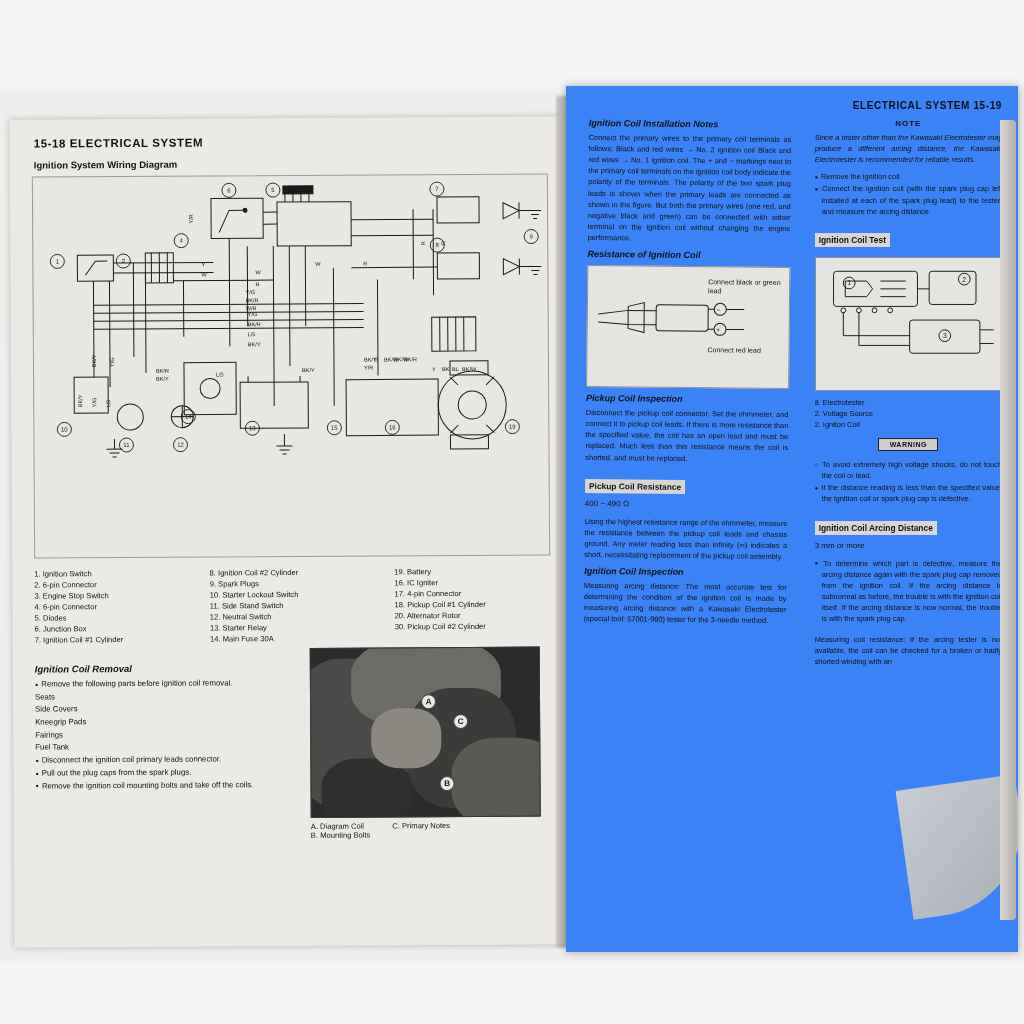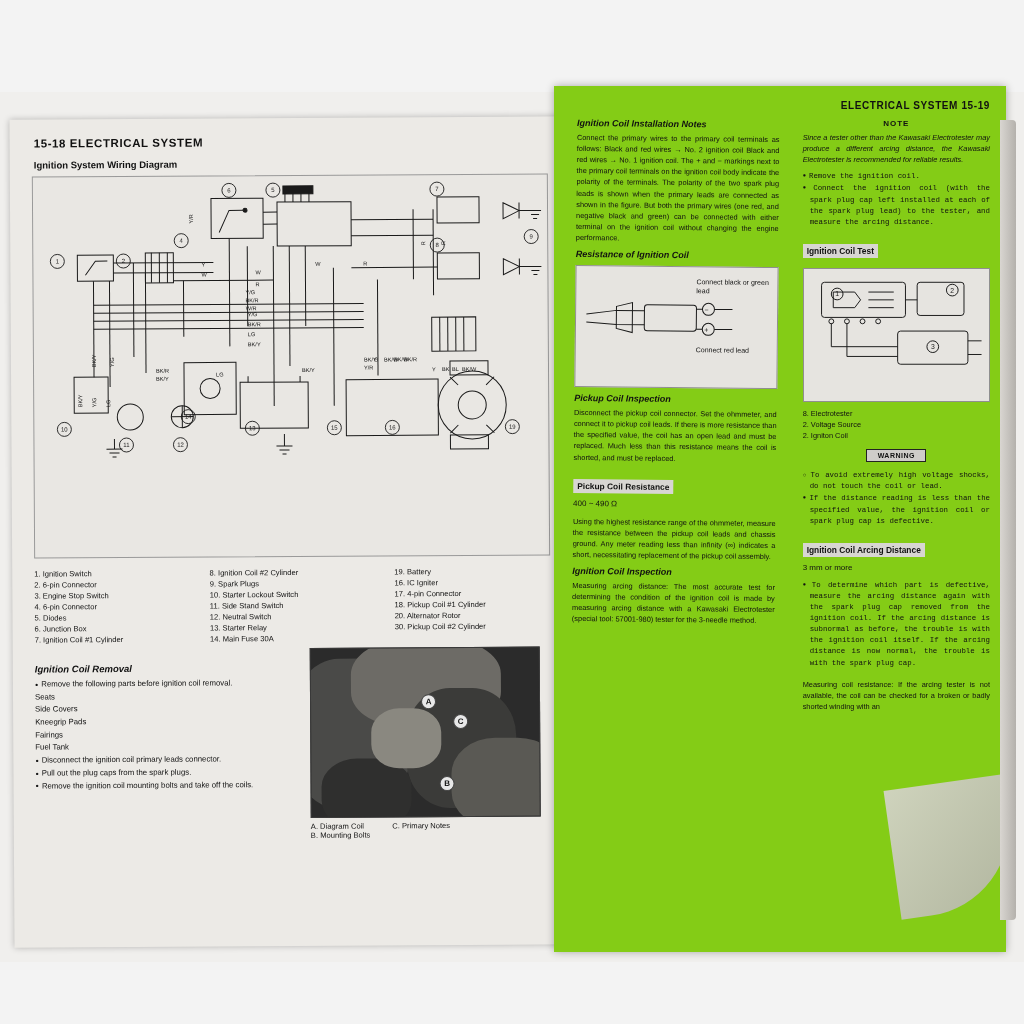--- a/index.html
+++ b/index.html
@@ -28,22 +28,22 @@
     position:absolute;left:12px;top:118px;width:560px;height:828px;
     background:#eceae6;
     box-shadow:0 0 6px rgba(0,0,0,.25);
     transform:rotate(-0.35deg);
     overflow:hidden;
   }
   .leftpage .inner{position:absolute;left:0;top:0;right:0;bottom:0;padding:18px 22px;}
 
   
   .rightpage{
-    position:absolute;left:554px;top:86px;width:452px;height:866px;
-    background:#84cc16;
+    position:absolute;left:566px;top:86px;width:452px;height:866px;
+    background:#3b82f6;
     box-shadow:0 0 8px rgba(0,0,0,.3);
     overflow:hidden;
   }
   .rightpage .inner{position:absolute;left:0;top:0;right:0;bottom:0;padding:14px 16px 14px 20px;}
 
   
   .gutter{
     position:absolute;left:556px;top:96px;width:40px;height:852px;
     background:linear-gradient(to right,#bdbab5,#8f8c87 45%,#d8d5d0 100%);
     opacity:.75;
@@ -113,21 +113,21 @@
     margin:0 0 8px 0;
   }
   .r-cols{display:flex;gap:26px;}
   .rcol-l{width:212px;transform:rotate(0.6deg);}
   .rcol-r{width:196px;}
   .r-title{font-size:9px;font-style:italic;font-weight:bold;margin:0 0 4px 0;}
   .r-title2{font-size:8.4px;font-weight:bold;margin:10px 0 4px 0;background:#d8d6d2;padding:2px 4px;display:inline-block;}
   .r-body{font-size:7.4px;line-height:1.5;text-align:justify;}
   .r-body p{margin:0 0 6px 0;}
   .r-body ul{margin:0 0 6px 0;padding:0;list-style:none;}
-  .r-body li{text-indent:-7px;padding-left:7px;margin-bottom:1px;font-family:Liberation Mono, monospace;}
+  .r-body li{text-indent:-7px;padding-left:7px;margin-bottom:1px;}
   .r-body li.b:before{content:"\25CF";font-size:5.5px;vertical-align:middle;margin-right:3px;}
   .r-body li.o:before{content:"\25CB";font-size:6px;vertical-align:middle;margin-right:3px;}
   .note-head{
     text-align:center;font-size:8px;font-weight:bold;letter-spacing:1px;margin:0 0 4px 0;
   }
   .warn-box{
     display:block;width:58px;margin:8px auto;text-align:center;
     font-size:7px;font-weight:bold;letter-spacing:.5px;
     border:1px solid #222;background:#cfcdc9;padding:2px 0;
   }

